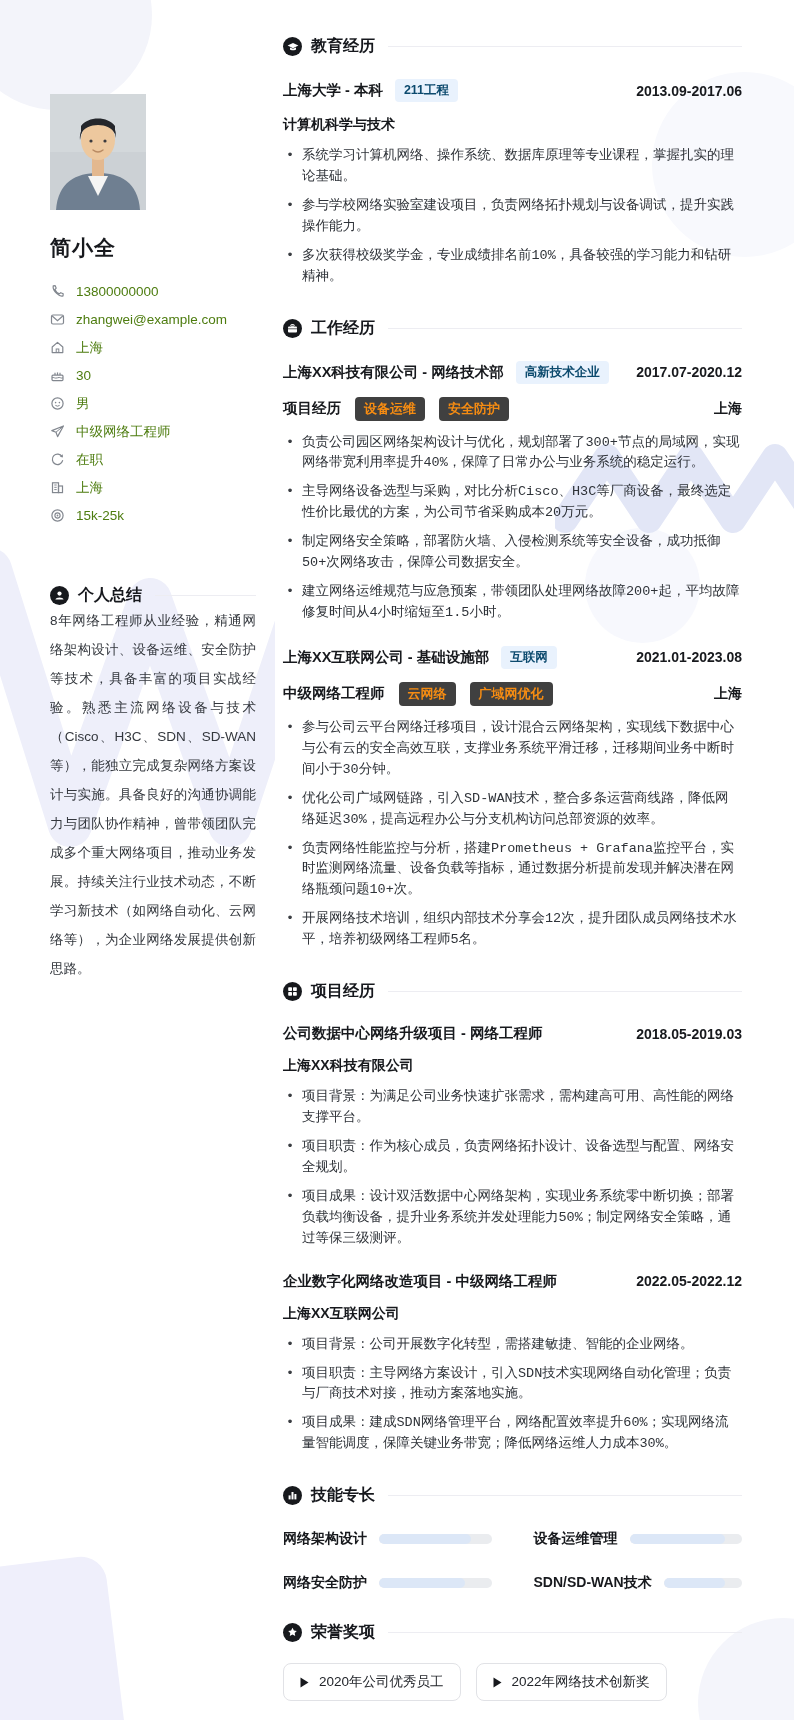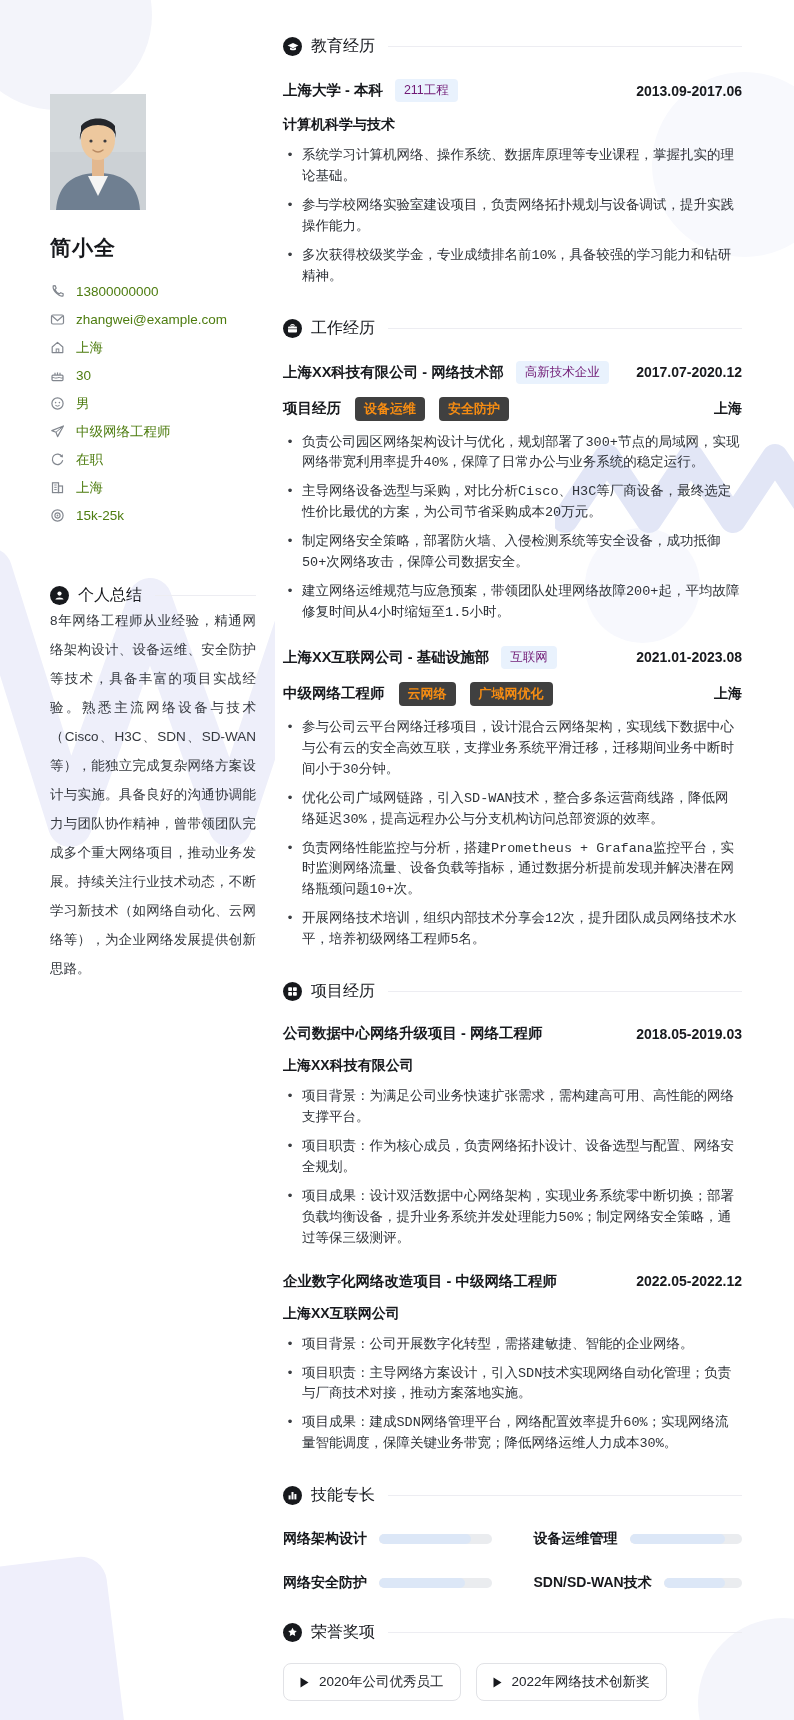--- a/index.html
+++ b/index.html
@@ -24,30 +24,30 @@
   .main    { flex:1; margin-left:27px; margin-right:52px; padding-top:36px; }
   
   .photo { width:96px; height:116px; overflow:hidden; background:#ccd1d5; }
   .name  { margin-top:24px; font-size:21px; font-weight:bold; color:#17191d; letter-spacing:1px; }
   .contacts { list-style:none; margin-top:22px; }
   .contact-row { display:flex; align-items:center; gap:11px; margin-bottom:13px; height:15px; }
   .contact-row svg { flex:none; }
   .contact-text { font-size:13.5px; color:#4d7c0f; }
   .side-header { display:flex; align-items:center; gap:9px; margin-top:62px; }
   .sec-badge { width:19px; height:19px; border-radius:50%; background:#17191d; display:flex; align-items:center; justify-content:center; flex:none; }
-  .side-header h2, .section-header h2 { font-size:16px; font-weight:normal; color:#16181d; white-space:nowrap; }
+  .side-header h2, .section-header h2 { font-size:16px; font-weight:bold; color:#16181d; white-space:nowrap; }
   .rule { flex:1; height:1px; background:#ededf2; margin-left:4px; }
   .summary-text { font-size:13.5px; line-height:2.15; color:#33373d; text-align:justify; }
   
   .section-header { display:flex; align-items:center; gap:9px; margin-top:30px; }
   .section-header.first { margin-top:0; }
   .entry-row { display:flex; justify-content:space-between; align-items:center; margin-top:22px; }
   .entry-left { display:flex; align-items:center; gap:12px; min-width:0; }
   .entry-title { font-size:14.5px; font-weight:bold; color:#17191d; white-space:nowrap; }
-  .badge-blue { font-size:12.5px; color:#701a75; background:#e9f2fd; padding:3px 9px; border-radius:4px; white-space:nowrap; }
+  .badge-blue { font-size:12.5px; color:#0c4a6e; background:#e9f2fd; padding:3px 9px; border-radius:4px; white-space:nowrap;font-weight:bold; }
   .tag-orange { font-size:13px; font-weight:bold; color:#f68c12; background:#404040; padding:3px 9px; border-radius:4px; white-space:nowrap; }
   .entry-date, .entry-loc { font-size:14px; font-weight:bold; color:#17191d; white-space:nowrap; }
   .entry-sub { display:flex; justify-content:space-between; align-items:center; margin-top:13px; }
   .entry-sub .entry-left { gap:14px; }
   .subtitle { margin-top:14px; font-size:14px; font-weight:bold; color:#17191d; }
   .bullets { list-style:none; margin-top:12px;font-family:Liberation Mono, monospace; }
   .bullets li { position:relative; padding-left:19px; font-size:13.5px; line-height:1.55; color:#2e3238; margin-bottom:8px; }
   .bullets li::before { content:"•"; position:absolute; left:3px; top:0; color:#3a3d42; }
   
   .skills-grid { display:grid; grid-template-columns:1fr 1fr; column-gap:42px; row-gap:26px; margin-top:24px; }

